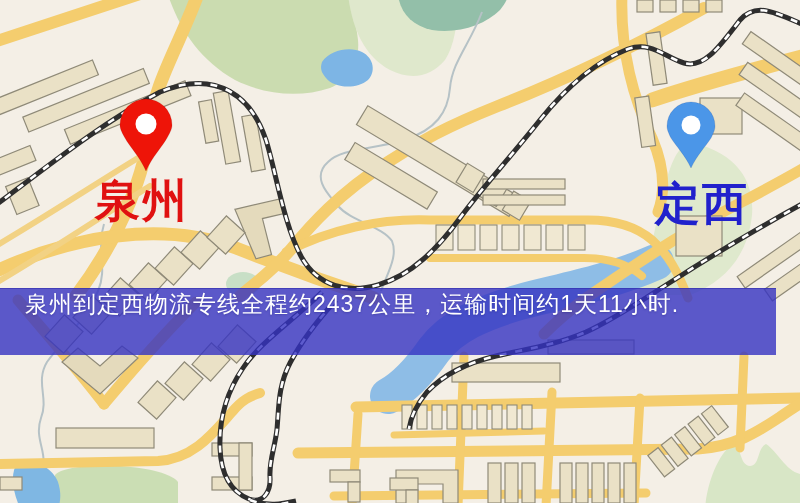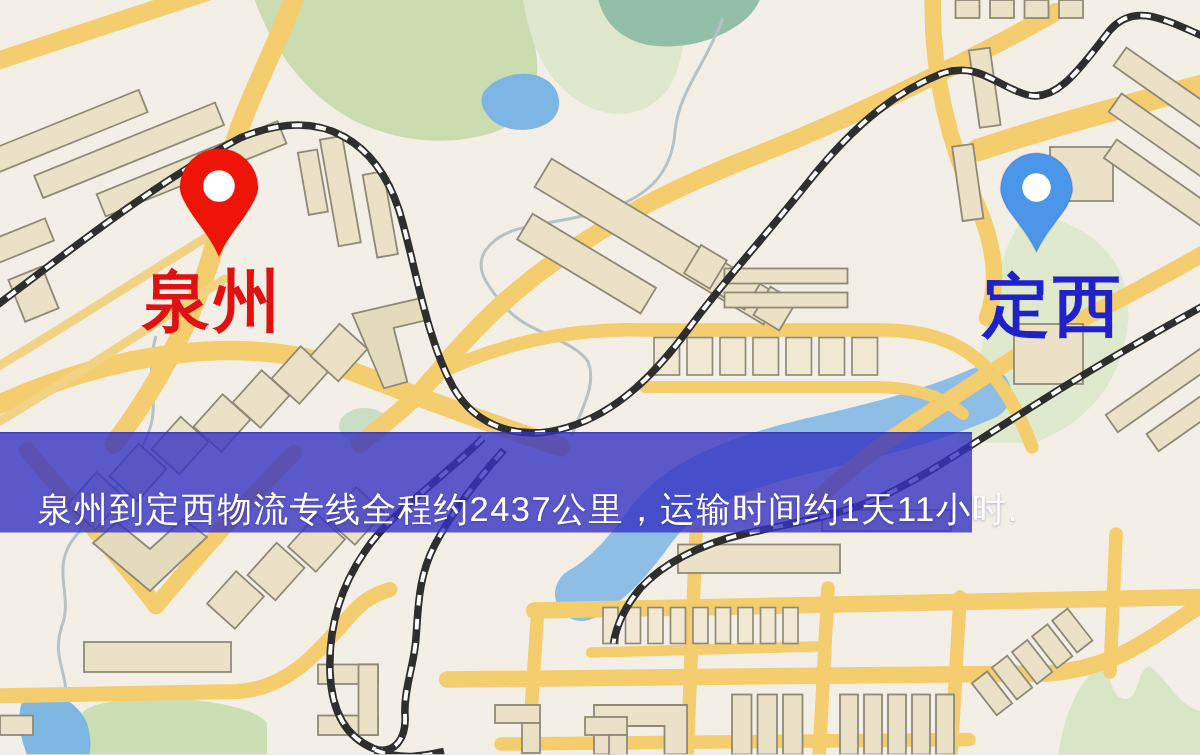--- a/index.html
+++ b/index.html
@@ -23,24 +23,24 @@
 
   .city-label {
     position:absolute; line-height:1; letter-spacing:2px; font-weight:700;
     font-family:"DejaVu Serif","Liberation Serif",serif;
     font-size:45px; white-space:nowrap; user-select:none;
   }
   .label-origin      { left:95px;  top:178px; color:#e01111; }
   .label-destination { left:643px; top:181px; color:#2121cc;margin-left:12px; }
 
   .route-banner {
-    position:absolute; left:0; top:288px; width:648px; height:67px;
+    position:absolute; left:0; top:288px; width:776px; height:67px;
     background:rgba(53,50,194,0.80);
     border-top:1px solid rgba(45,42,170,0.55);
-    display:flex; align-items:flex-end;
+    display:flex; align-items:flex-start;
     box-sizing:border-box; padding-left:25px;
   }
   .route-banner .banner-text {
     color:#ffffff; font-size:23px; letter-spacing:1px; white-space:nowrap;
     text-shadow:0 1px 2px rgba(30,30,120,0.35);
   }
 </style>
 </head>
 <body>
 

